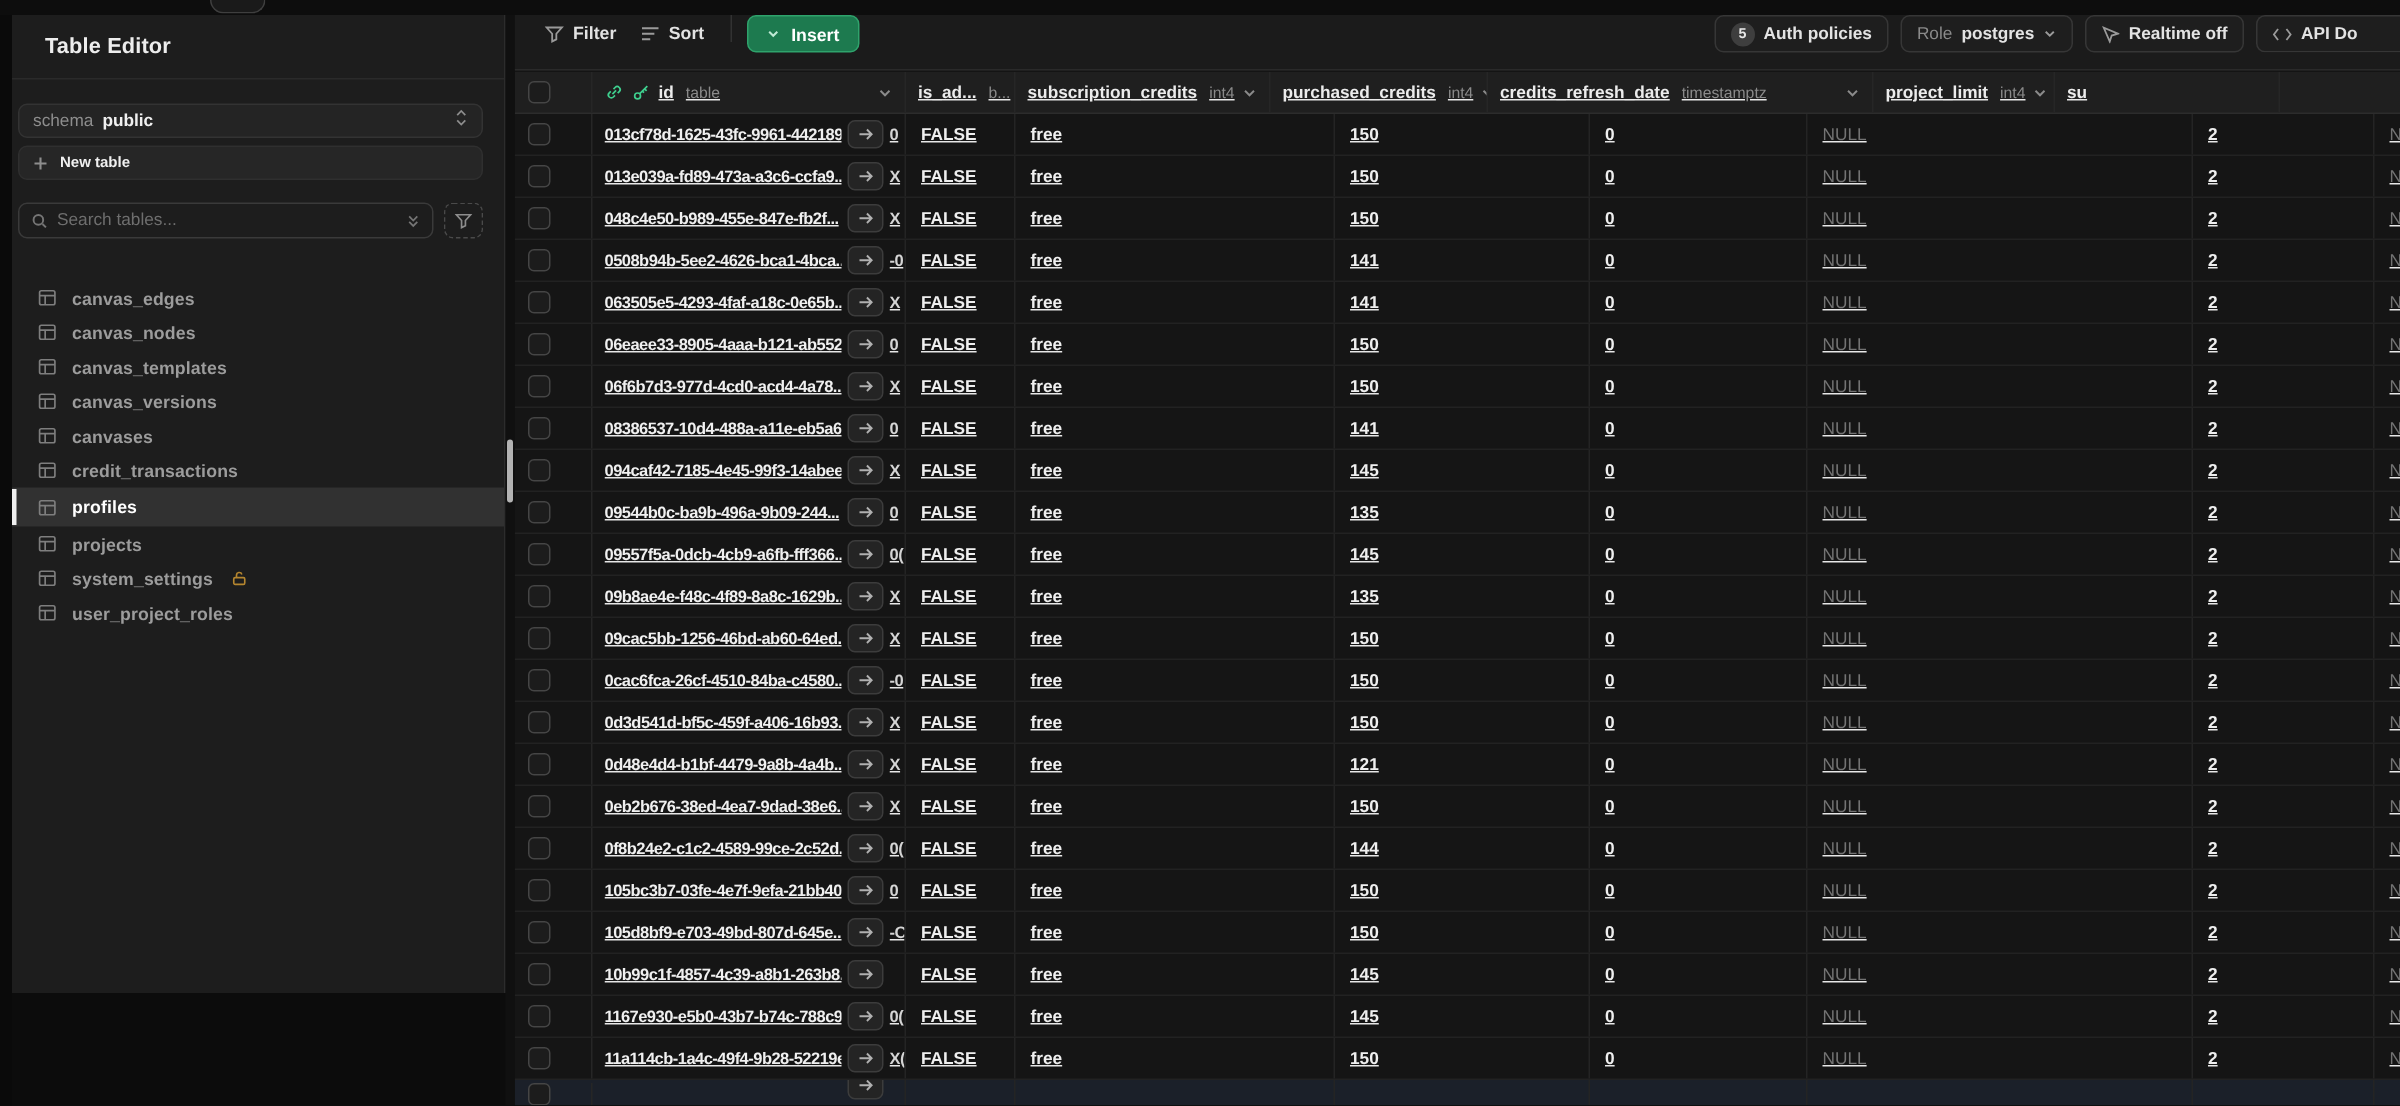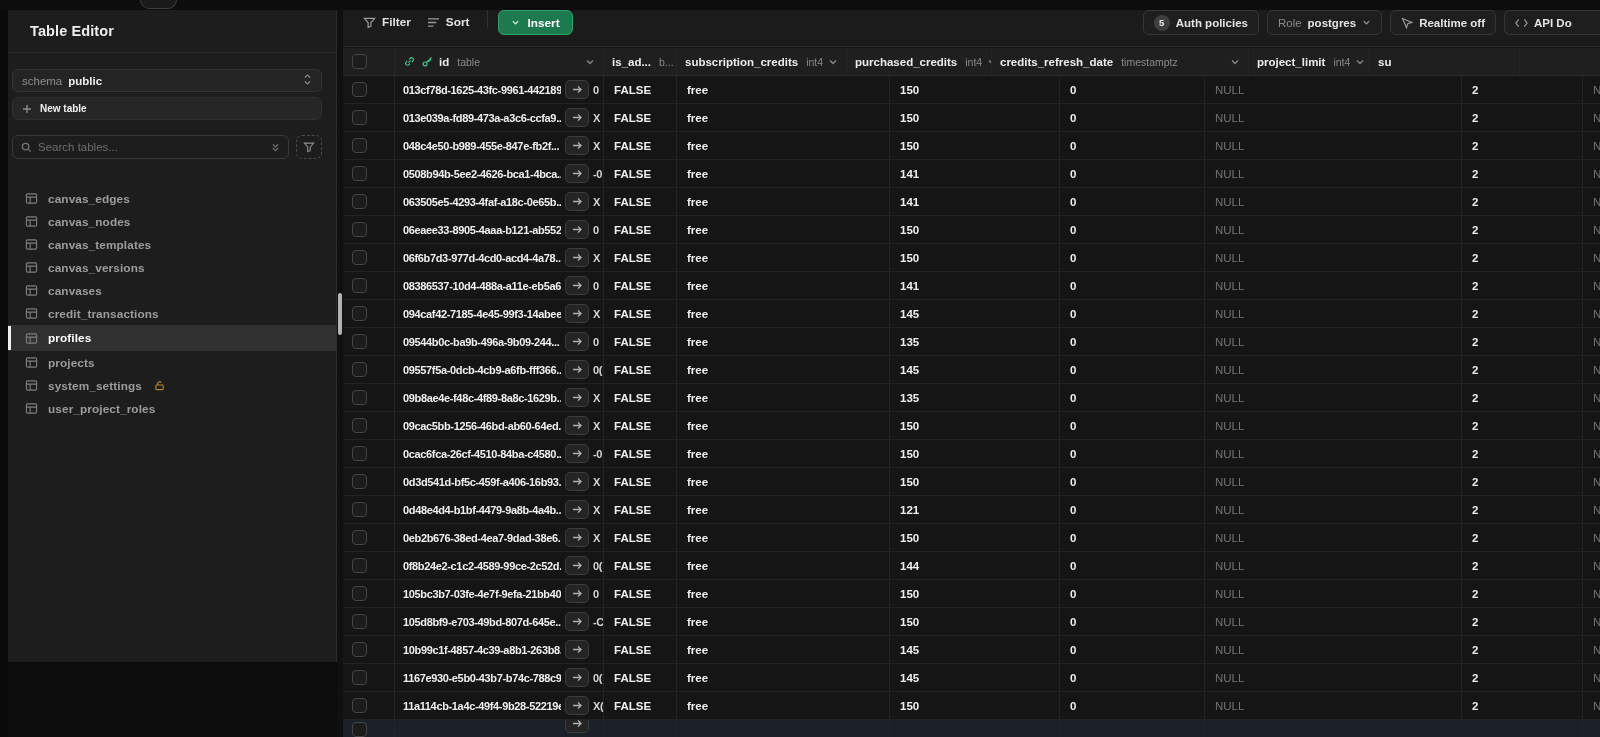--- a/index.html
+++ b/index.html
@@ -74,21 +74,21 @@
           background:#1e1e1e; border:1px solid #363636; border-radius:6px; cursor:pointer;
           color:#e3e3e3; font-size:11.5px; font-weight:600; white-space:nowrap;
           font-family:"Liberation Sans", sans-serif; }
   .pill .ic { color:#9a9a9a; display:flex; }
   .badge { width:16px; height:16px; border-radius:50%; background:#3e3e3e; color:#e8e8e8;
            font-size:9.5px; font-weight:700; display:flex; align-items:center; justify-content:center; }
   .muted { color:#8a8a8a; font-weight:400; }
   .pill.api { border-right:none; border-radius:6px 0 0 6px; width:96px; overflow:hidden; }
 
   
-  .grid { position:absolute; left:0; top:38px; right:0; bottom:0; overflow:hidden; }
+  .grid { position:absolute; left:0; top:38px; right:0; bottom:0; overflow:hidden;text-decoration:underline; }
   .ghead { display:flex; height:28px; background:#1f1f1f; border-bottom:1px solid #2c2c2c; }
   .hcell { display:flex; align-items:center; gap:5px; padding:0 8px;
            border-right:1px solid #262626; overflow:hidden; flex:0 0 auto; }
   .hname { font-size:11.5px; font-weight:700; color:#ececec; white-space:nowrap; }
   .htype { font-size:10.5px; color:#8a8a8a; white-space:nowrap; margin-left:3px; }
   .hchev { margin-left:auto; color:#8a8a8a; display:flex; }
   .ico-green { color:#3ecf8e; display:flex; }
 
   .ccheck { width:52px; flex:0 0 52px; display:flex; align-items:center; padding-left:9px;
             border-right:1px solid #262626; }

